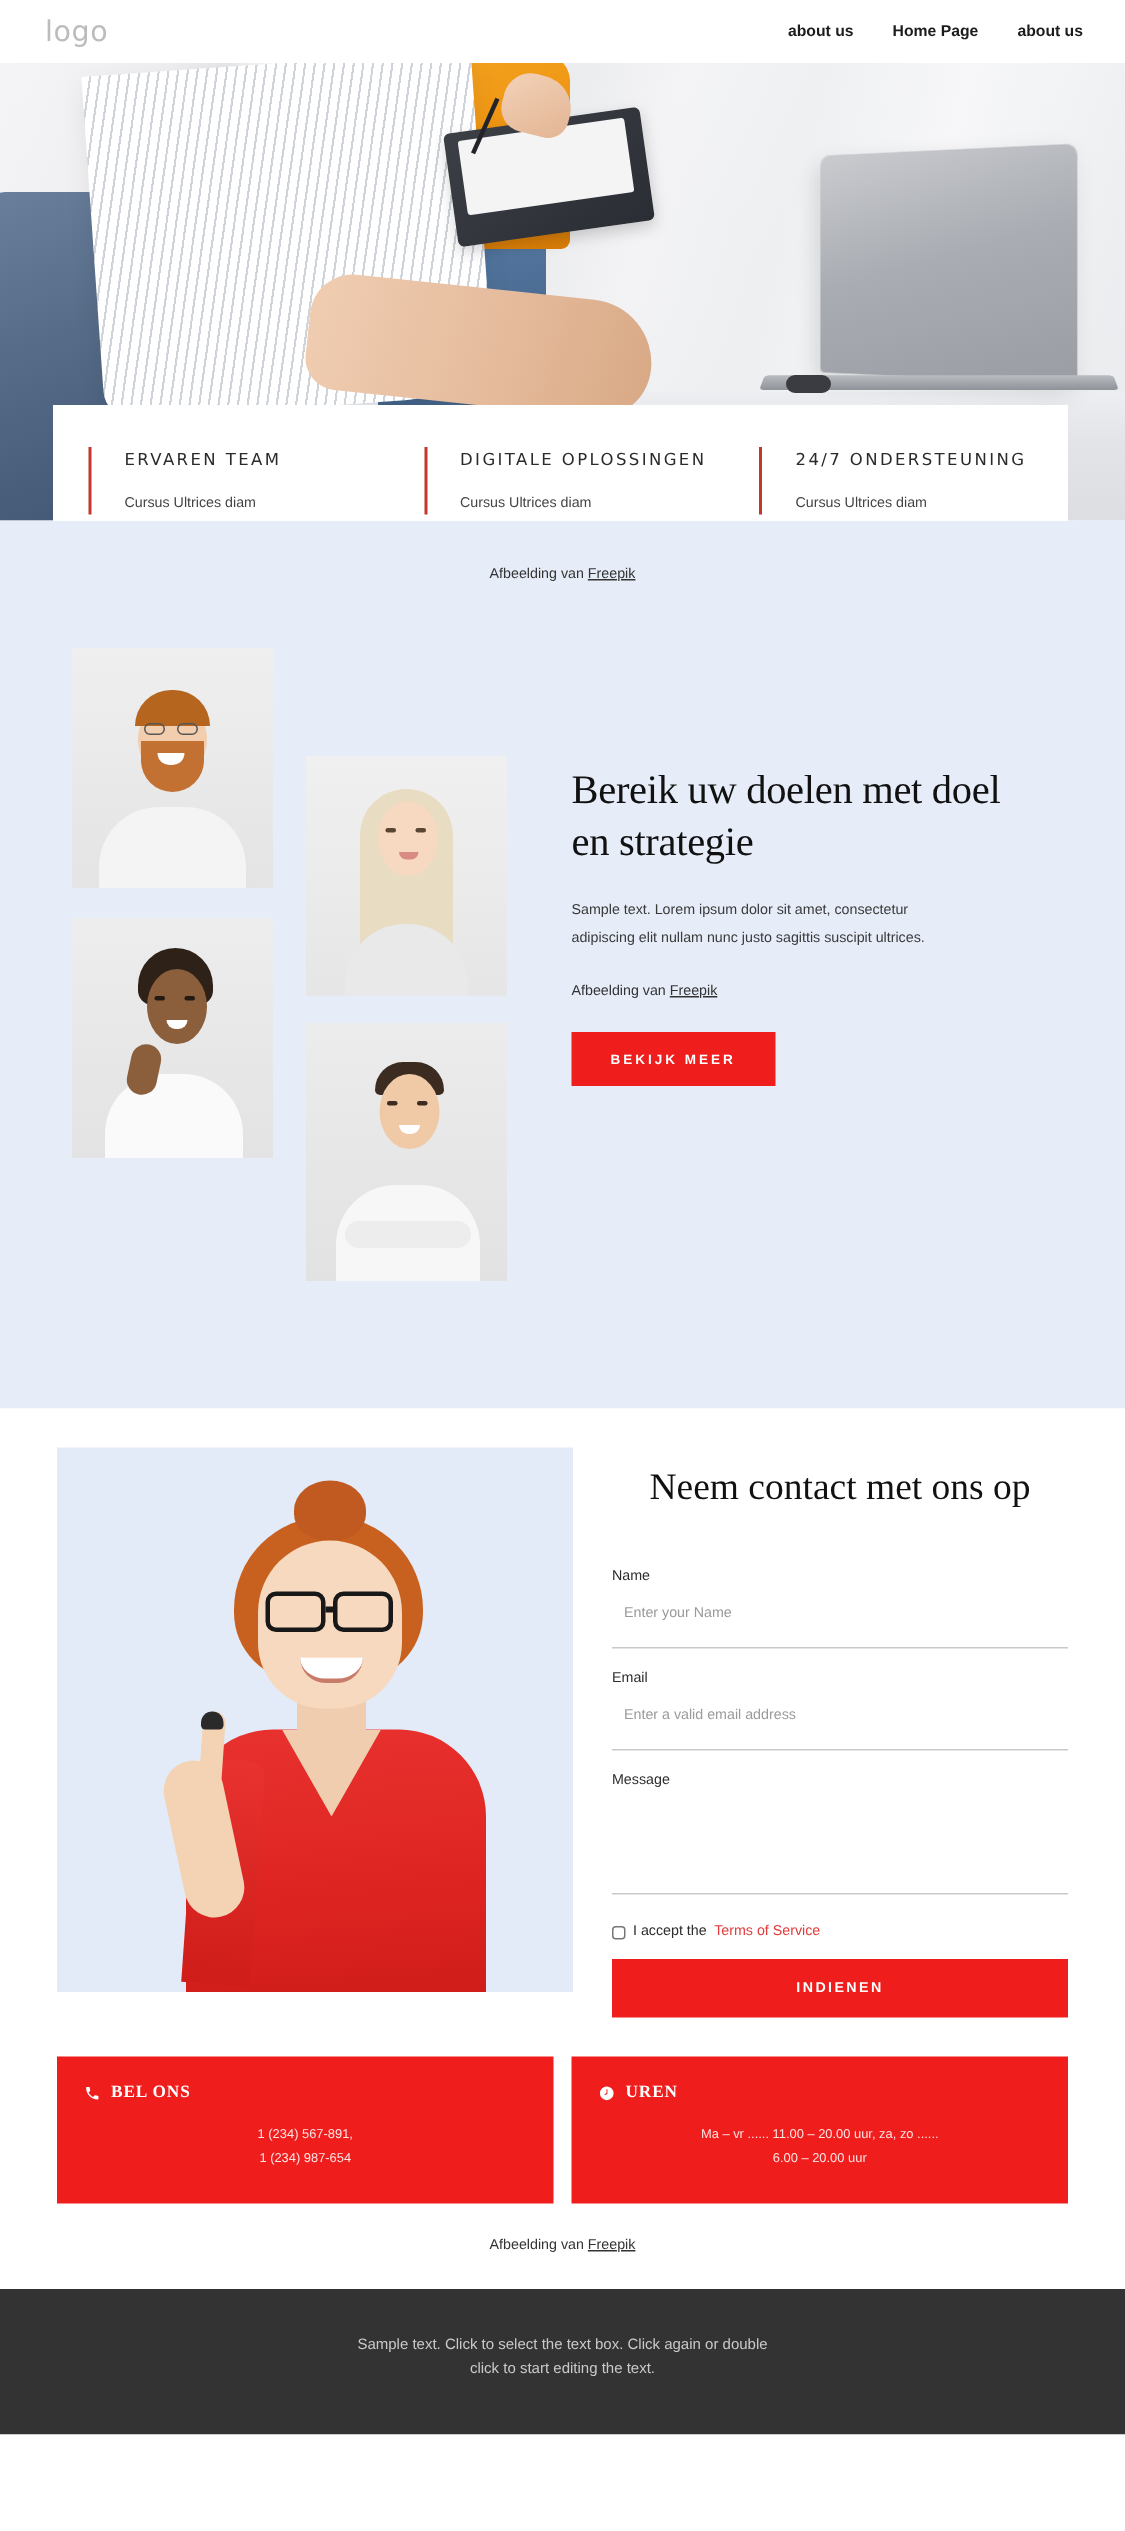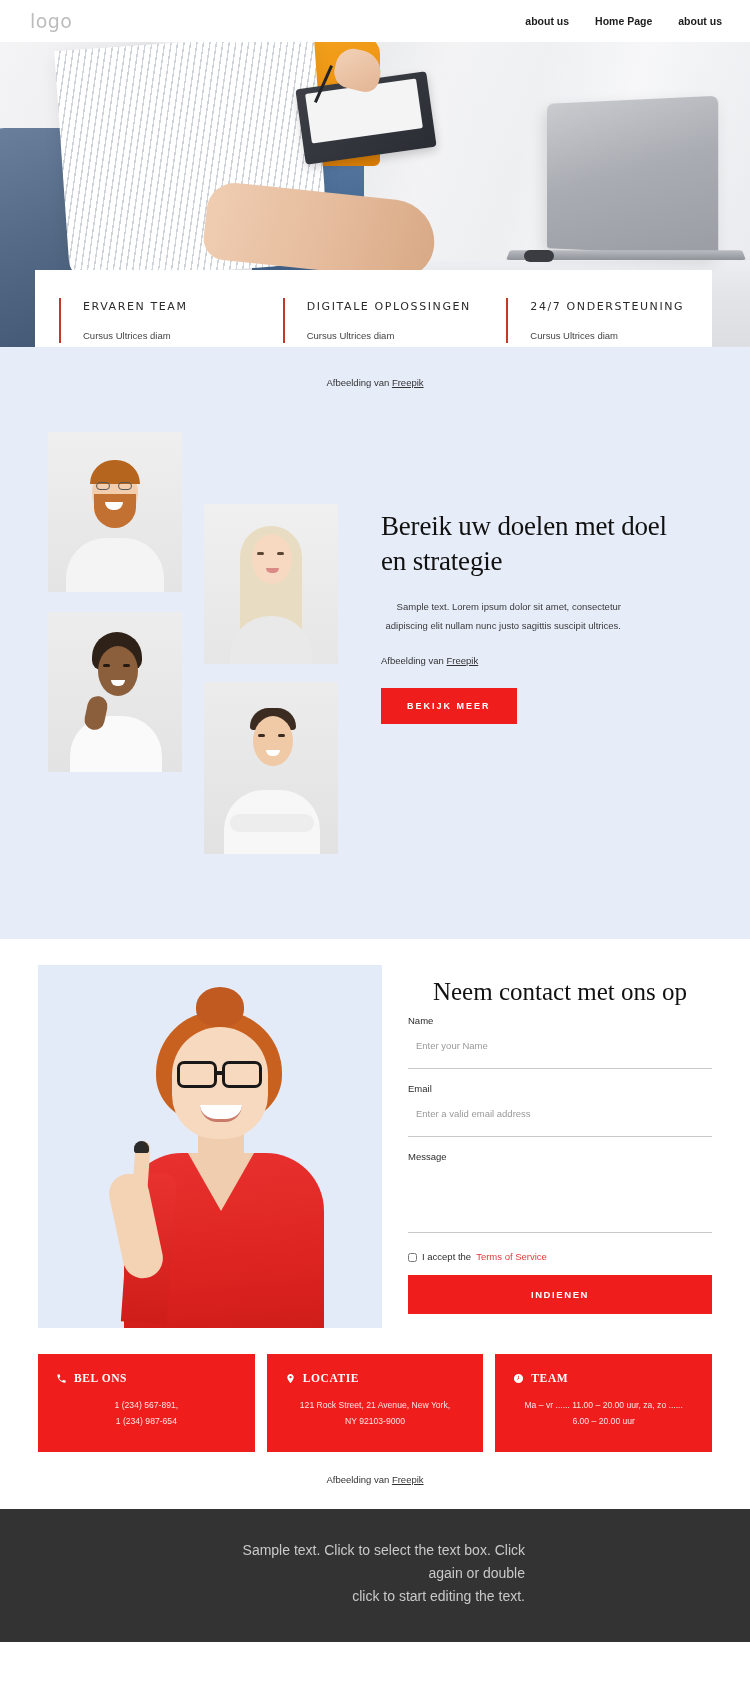--- a/index.html
+++ b/index.html
@@ -242,21 +242,20 @@
     font-weight: 400;
     letter-spacing: -.2px;
     margin-bottom: 20px;
   }
   .goals-body {
     font-size: 9.5px;
     line-height: 1.95;
     color: #3a3a3a;
     margin-bottom: 20px;
     width: 240px;
-    text-align: right;
   }
   .goals-credit { margin-bottom: 22px; }
   .btn-red {
     display: inline-block;
     background: #f01d1d;
     color: #ffffff;
     font-size: 9px;
     letter-spacing: 2px;
     font-weight: bold;
     padding: 13px 26px;
@@ -304,21 +303,21 @@
     flex: 1;
     padding-top: 12px;
   }
   .contact-heading {
     font-family: "Liberation Serif", serif;
     font-size: 25px;
     line-height: 1.2;
     color: #111;
     text-align: center;
     font-weight: 400;
-    margin-bottom: 8px;
+    margin-bottom: 38px;
     padding: 0 4px;
   }
   .field { margin-bottom: 14px; }
   .field-label {
     font-size: 9.5px;
     color: #2c2c2c;
     margin-bottom: 9px;
     display: block;
     font-weight: 400;
   }
@@ -403,23 +402,23 @@
     color: #ffe3e3;
   }
 
   
   .site-footer {
     background: #333333;
     padding: 30px 0 34px 0;
     margin-top: 20px;
   }
   .footer-text {
-    text-align: right;
+    text-align: center;
     color: #c9c9c9;
-    font-size: 14px;
+    font-size: 10px;
     line-height: 1.65;
     max-width: 300px;
     margin: 0 auto;
   }
 </style>
 </head>
 <body>
 
 <header class="site-header">
   <div class="logo-text">logo</div>
@@ -583,41 +582,29 @@
           <svg viewBox="0 0 24 24">
               <path d="M6.6 10.8c1.4 2.8 3.8 5.1 6.6 6.6l2.2-2.2c.3-.3.7-.4 1-.2 1.2.4 2.4.6 3.6.6.6 0 1 .4 1 1V20c0 .6-.4 1-1 1C10.6 21 3 13.4 3 4c0-.6.4-1 1-1h3.5c.6 0 1 .4 1 1 0 1.3.2 2.5.6 3.6.1.3 0 .7-.2 1l-2.3 2.2z"></path>
             </svg>
         </span>
         <span>BEL ONS</span>
       </div>
       <div class="info-line">1 (234) 567-891,</div>
       <div class="info-line">1 (234) 987-654</div>
     </div>
 
-    <div class="info-card">
-      <div class="info-title">
-        <span class="info-icon">
-          <svg viewBox="0 0 24 24">
-              <path d="M12 2C8.1 2 5 5.1 5 9c0 5.2 7 13 7 13s7-7.8 7-13c0-3.9-3.1-7-7-7zm0 9.5A2.5 2.5 0 1 1 12 6.5a2.5 2.5 0 0 1 0 5z"></path>
-            </svg>
-        </span>
-        <span>LOCATIE</span>
-      </div>
-      <div class="info-line">121 Rock Street, 21 Avenue, New York,</div>
-      <div class="info-line">NY 92103-9000</div>
-    </div>
 
     <div class="info-card">
       <div class="info-title">
         <span class="info-icon">
           <svg viewBox="0 0 24 24">
               <path d="M12 2a10 10 0 1 0 0 20 10 10 0 0 0 0-20zm1 10.6-3.6 2.2-.8-1.3 3-1.8V6h1.4v6.6z"></path>
             </svg>
         </span>
-        <span>TEAM</span>
+        <span>UREN</span>
       </div>
       <div class="info-line">Ma – vr ...... 11.00 – 20.00 uur, za, zo ......</div>
       <div class="info-line">6.00 – 20.00 uur</div>
     </div>
   </div>
 
   <div class="credit" style="padding-top:22px;padding-bottom:4px;">
     <span>Afbeelding van </span><a href="#">Freepik</a>
   </div>
 </section>

